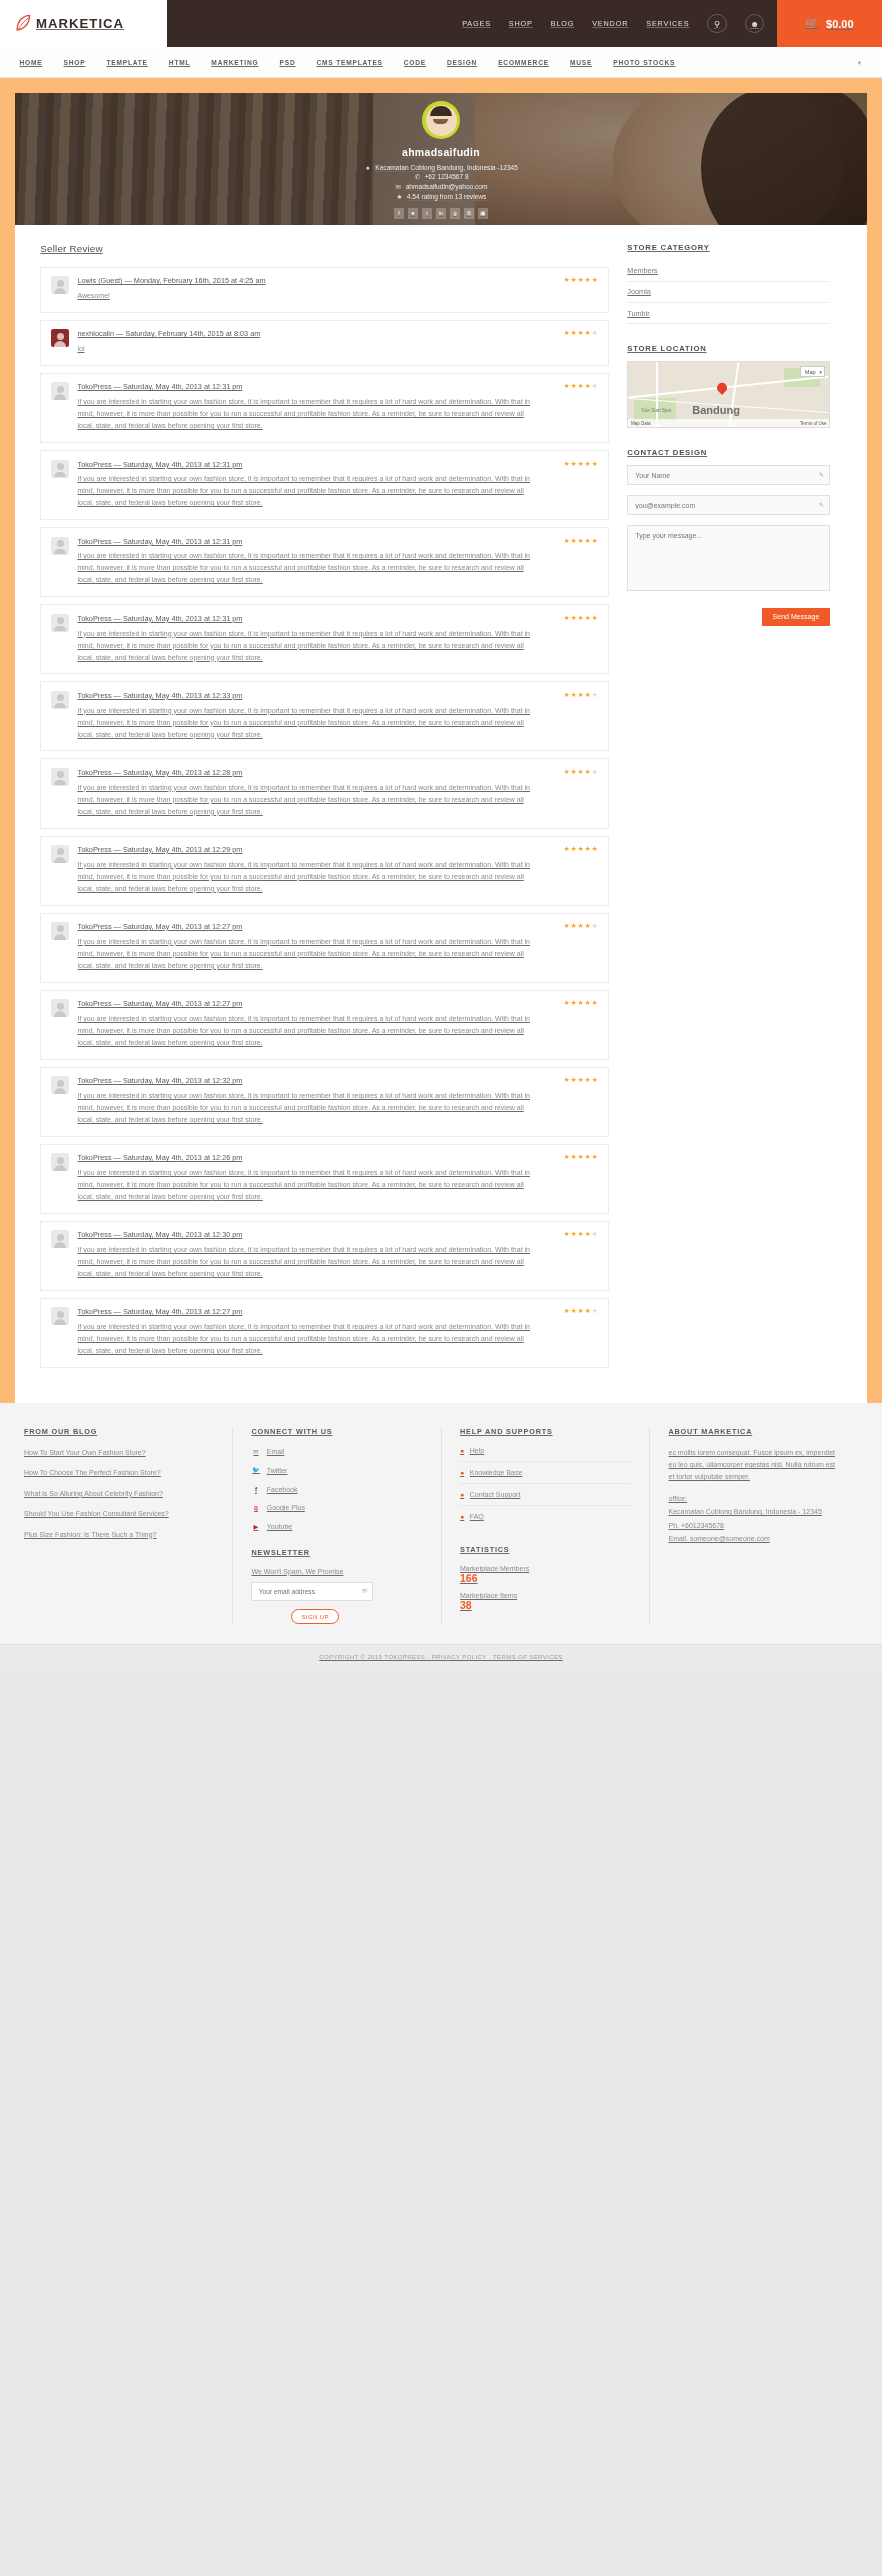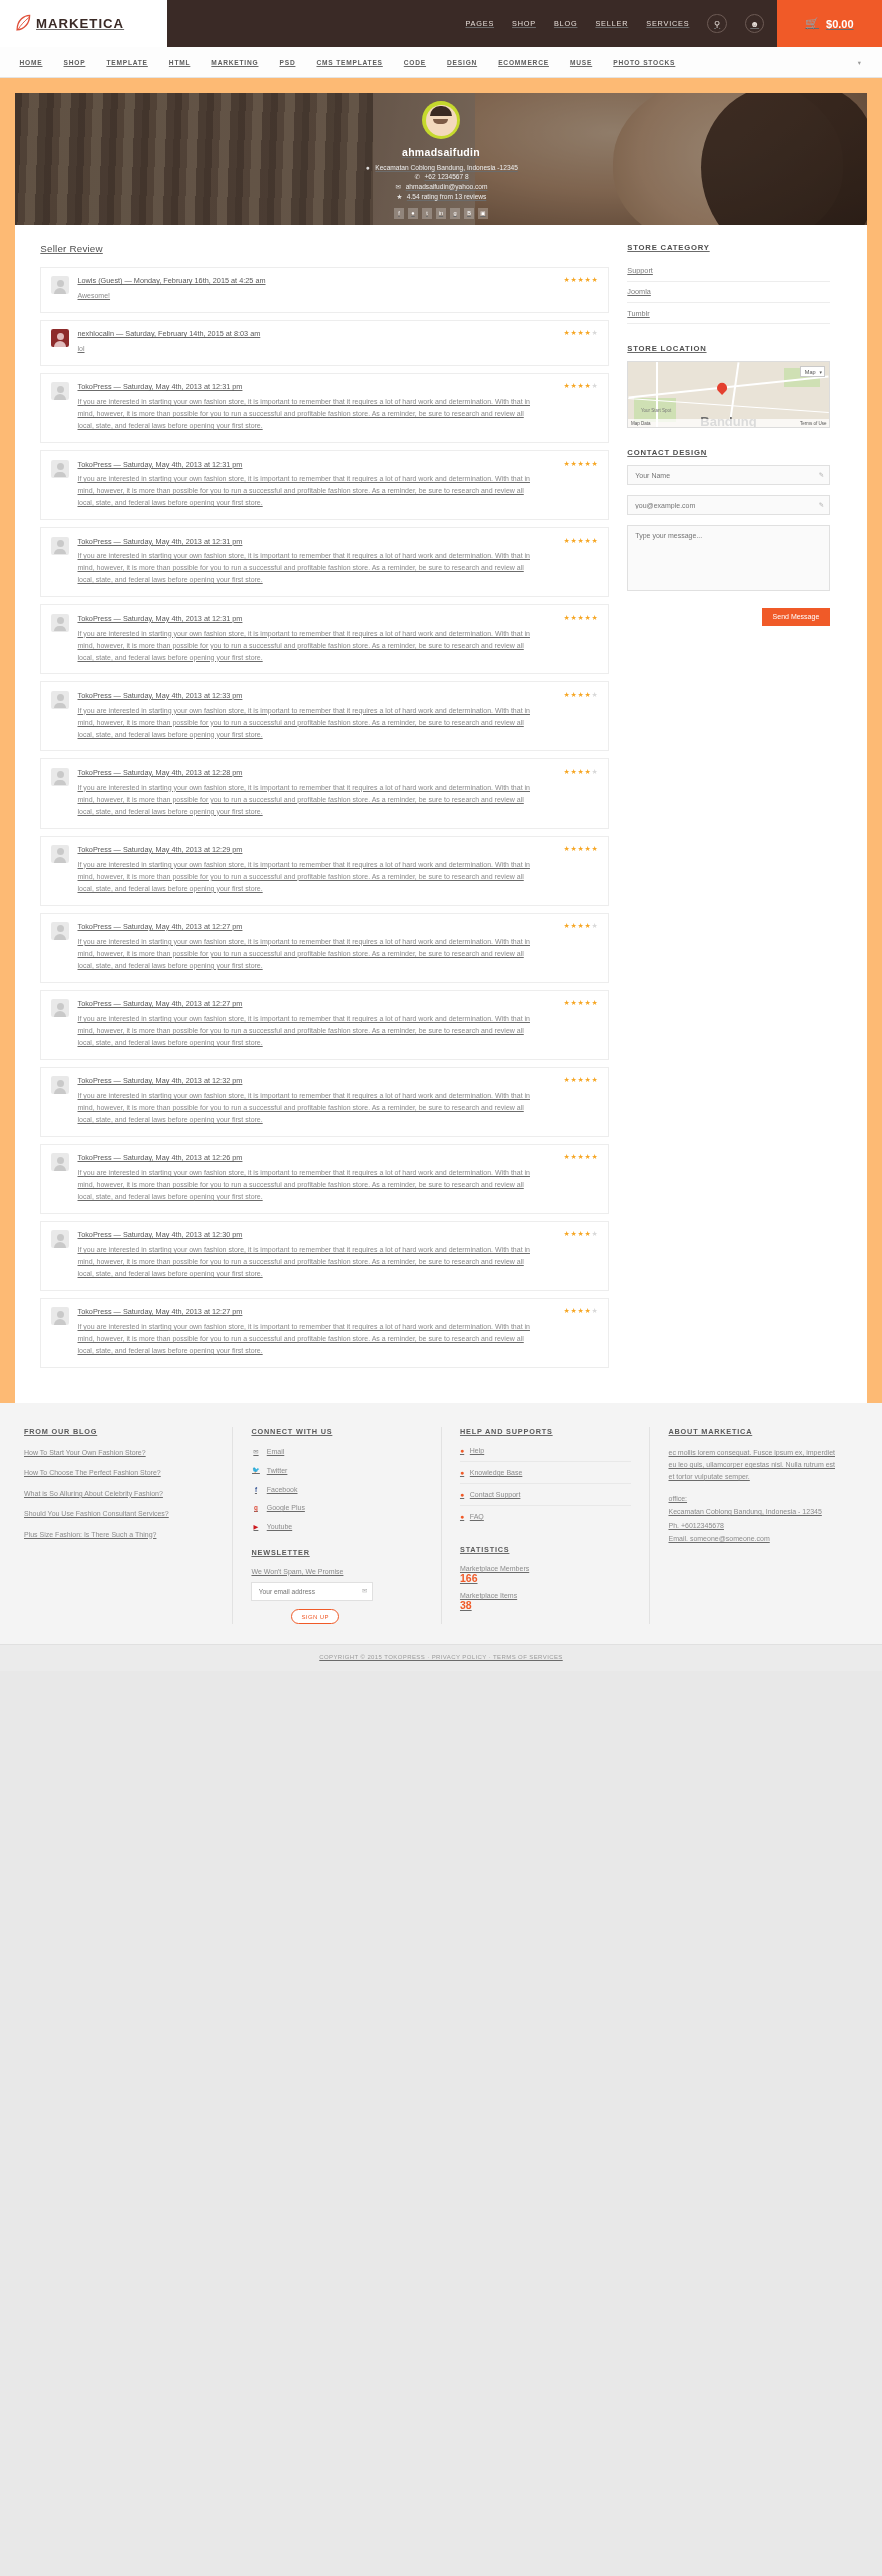--- a/index.html
+++ b/index.html
@@ -249,22 +249,22 @@
   .map .r4 { left:105px; top:0; width:2.1px; height:100%; transform: rotate(8deg);}
   .map .green { position:absolute; left:5.6px; top:36px; width:42px; height:24px; background:#cfe0b4; }
   .map .green2 { position:absolute; right:9.8px; top:5.6px; width:36px; height:19.5px; background:#cfe0b4; }
   .map-pin {
     position:absolute; left: 89px; top: 21px;
     width: 9.8px; height: 9.8px; background:#e4402f;
     border-radius: 50% 50% 50% 0;
     transform: rotate(-45deg);
   }
   .map-label {
-    position:absolute; left: 64px; top: 52px;
-    font-size: 13px; color:#6f6f6f; font-weight: bold; margin-left: 8px;
+    position:absolute; left: 64px; top: 42px;
+    font-size: 11px; color:#6f6f6f; font-weight: bold;
   }
   .map-btn {
     position:absolute; right:4.2px; top:4.2px;
     background:#fff; border:0.7px solid #c9c9c9;
     font-size:5.6px; padding:1.4px 8.4px 1.4px 4.2px; color:#555;
   }
   .map-btn:after{ content:"▾"; position:absolute; right:2.1px; top:1.4px; font-size:4.9px; }
   .map-foot {
     position:absolute; left:0; bottom:0; width:100%;
     font-size:4.5px; color:#555; background:rgba(255,255,255,.75);
@@ -390,21 +390,21 @@
       <svg class="brand-logo" viewBox="0 0 24 26">
         <path d="M3 23 C3 8 14 2 21 2 C21 14 13 22 3 23 Z" fill="none" stroke="#e0503a" stroke-width="2"></path>
         <path d="M4 23 C8 16 14 10 20 5" fill="none" stroke="#e0503a" stroke-width="1.3"></path>
       </svg>
       <span class="brand-name">MARKETICA</span>
     </div>
     <div class="topnav">
       <a href="#">PAGES</a>
       <a href="#">SHOP</a>
       <a href="#">BLOG</a>
-      <a href="#">SELLER</a>
+      <a href="#">VENDOR</a>
       <a href="#">SERVICES</a>
       <span class="topicon">⚲</span>
       <span class="topicon">☻</span>
     </div>
     <div class="cart">
       <span>🛒</span>
       <span>$0.00</span>
     </div>
   </div>
 
@@ -587,21 +587,21 @@
             </div>
             <div class="stars"><span>★</span><span>★</span><span>★</span><span>★</span><span class="off">★</span></div>
           </div>
         </div>
     </div>
 
     <div class="col-right">
 
       <div class="side-block">
         <div class="side-title">STORE CATEGORY</div>
-        <div class="cat-item">Support</div>
+        <div class="cat-item">Members</div>
         <div class="cat-item">Joomla</div>
         <div class="cat-item">Tumblr</div>
       </div>
 
       <div class="side-block">
         <div class="side-title">STORE LOCATION</div>
         <div class="map">
           <div class="green"></div>
           <div class="green2"></div>
           <div class="road r1"></div>

